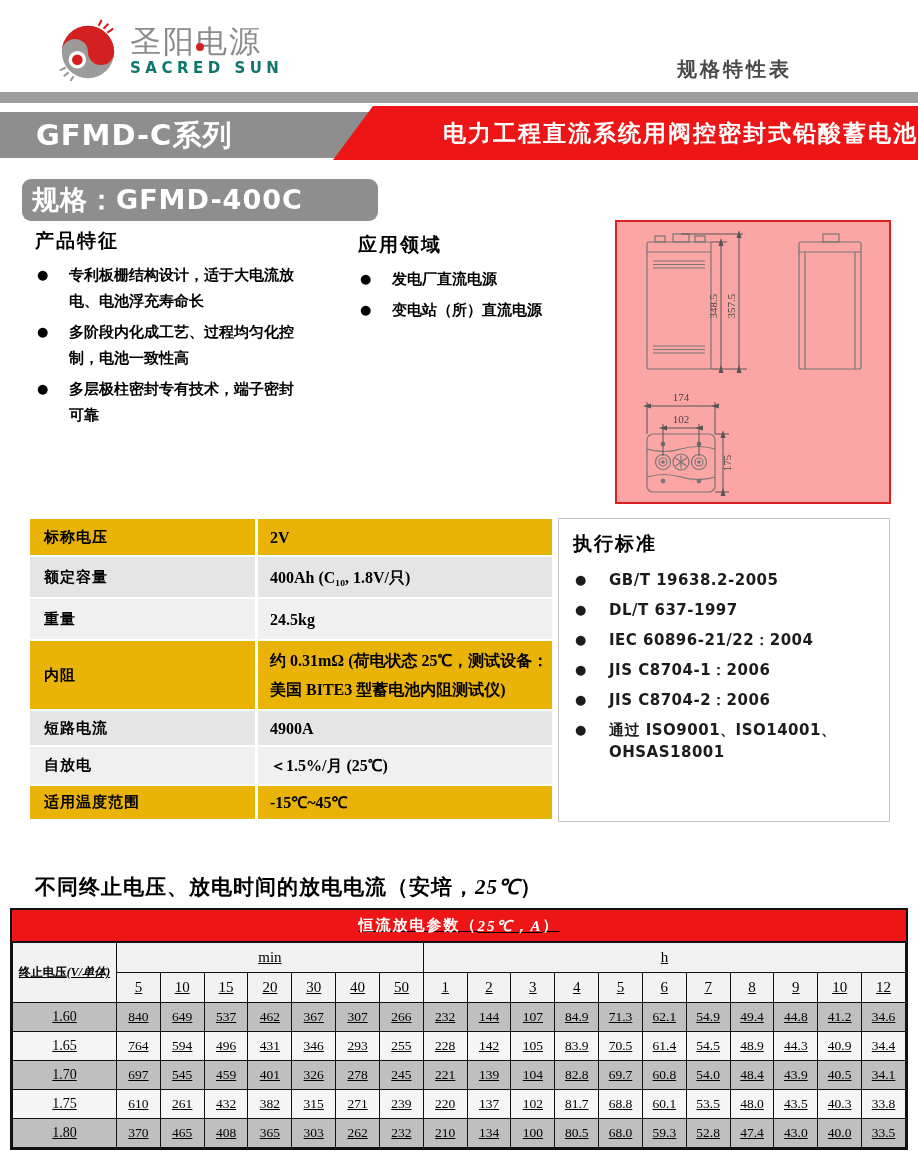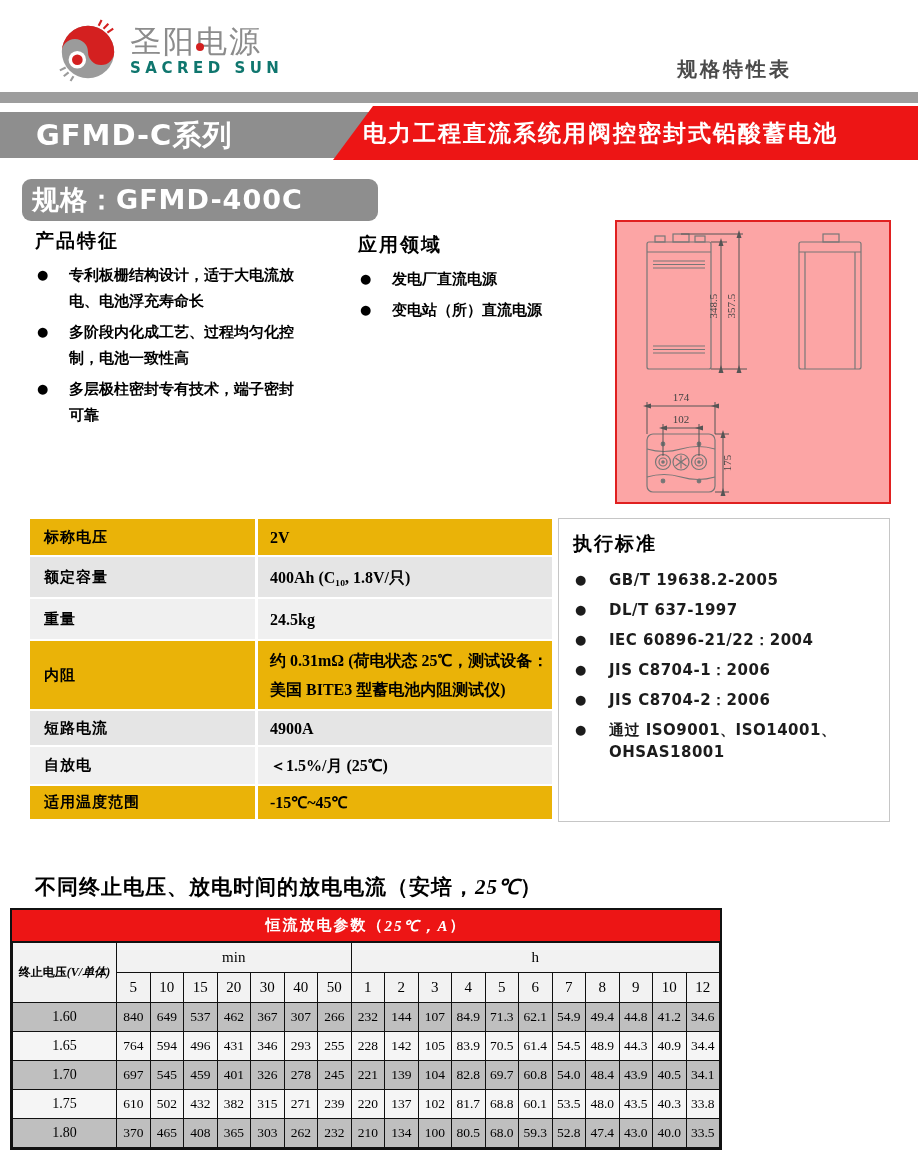--- a/index.html
+++ b/index.html
@@ -15,21 +15,21 @@
   .sheet-label{position:absolute;right:126px;top:56px;font-size:20px;font-weight:bold;
                color:#4a4a4a;letter-spacing:3px;}
   .divider-bar{position:absolute;left:0;top:92px;width:918px;height:11px;background:#9d9d9d;}
 
   
   .series-bar{position:absolute;left:0;top:112px;width:438px;height:46px;background:#8e8e8e;}
   .series-text{position:absolute;left:36px;top:112px;height:46px;line-height:46px;
                font-size:29px;font-weight:bold;color:#fff;letter-spacing:1px;}
   .product-band{position:absolute;left:333px;top:106px;width:585px;height:54px;background:#ed1515;
                 clip-path:polygon(40px 0,100% 0,100% 100%,0 100%);
-                display:flex;align-items:center;justify-content:flex-start;}
+                display:flex;align-items:center;justify-content:flex-end;}
   .product-band span{font-size:23px;font-weight:bold;color:#fff;letter-spacing:2px;padding-left:30px;}
 
   
   .spec-badge{position:absolute;left:22px;top:179px;width:356px;height:42px;background:#8e8e8e;
               border-radius:9px;display:flex;align-items:center;}
   .spec-badge span{font-size:27px;font-weight:bold;color:#fff;letter-spacing:1px;padding-left:10px;}
 
   
   .sec-heading{font-size:19px;font-weight:bold;letter-spacing:2px;color:#000;}
   ul.blist{list-style:none;margin:8px 0 0 0;padding:0;}
@@ -63,22 +63,22 @@
   .standards{position:absolute;left:558px;top:518px;width:332px;height:304px;
              border:1px solid #c6c6c6;box-sizing:border-box;padding:12px 10px 0 14px;}
   .standards ul.blist li{font-weight:600;font-size:15px;line-height:22px;margin-bottom:8px;
                          letter-spacing:0.5px;color:#1c1c1c;padding-left:36px;}
   .standards ul.blist{margin-top:12px;}
 
   
   .discharge-title{position:absolute;left:35px;top:872px;font-size:21px;font-weight:bold;
                    letter-spacing:1px;}
   .it{font-style:italic;font-family:"Liberation Serif",serif;}
-  .discharge-wrap{position:absolute;left:10px;top:908px;width:712px;border:2px solid #111;
-                  box-sizing:border-box;background:#1d4ed8;}
+  .discharge-wrap{position:absolute;left:10px;top:908px;width:898px;border:2px solid #111;
+                  box-sizing:border-box;background:#1d4ed8;text-decoration:underline;}
   .discharge-bar{height:31px;background:#ed1515;display:flex;align-items:center;justify-content:center;
                  color:#fff;font-size:15px;font-weight:bold;letter-spacing:2px;border-bottom:1px solid #111;}
   .discharge-bar .it{font-size:15px;}
   table.dis{border-collapse:collapse;table-layout:fixed;width:100%;}
   table.dis td{border:1px solid #111;text-align:center;vertical-align:middle;
                font-family:"Liberation Serif",serif;font-size:13.5px;background:#f2f2f2;}
   table.dis thead td{height:27px;font-size:15px;}
   table.dis td.corner{font-family:"DejaVu Sans",sans-serif;font-size:12px;font-weight:600;}
   table.dis td.corner .it{font-size:12px;}
   table.dis tbody td{height:26px;}
@@ -350,21 +350,21 @@
             <td>60.8</td>
             <td>54.0</td>
             <td>48.4</td>
             <td>43.9</td>
             <td>40.5</td>
             <td>34.1</td>
           </tr>
           <tr class="light">
             <td class="vcell">1.75</td>
             <td>610</td>
-            <td>502</td>
+            <td>261</td>
             <td>432</td>
             <td>382</td>
             <td>315</td>
             <td>271</td>
             <td>239</td>
             <td>220</td>
             <td>137</td>
             <td>102</td>
             <td>81.7</td>
             <td>68.8</td>

